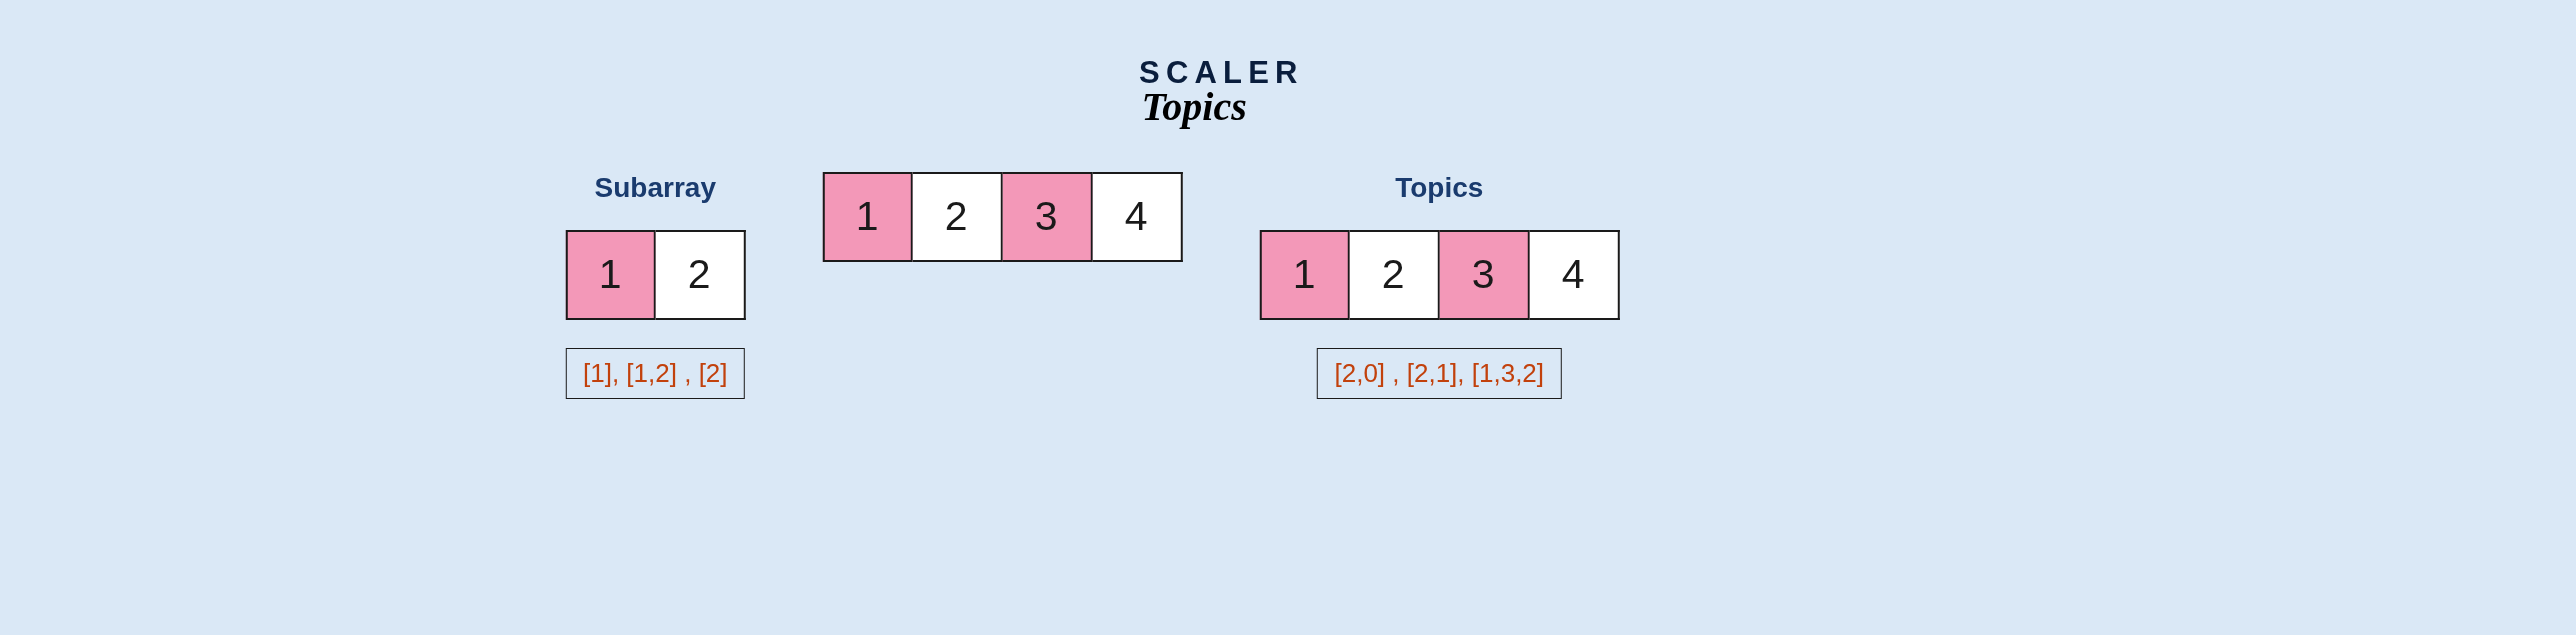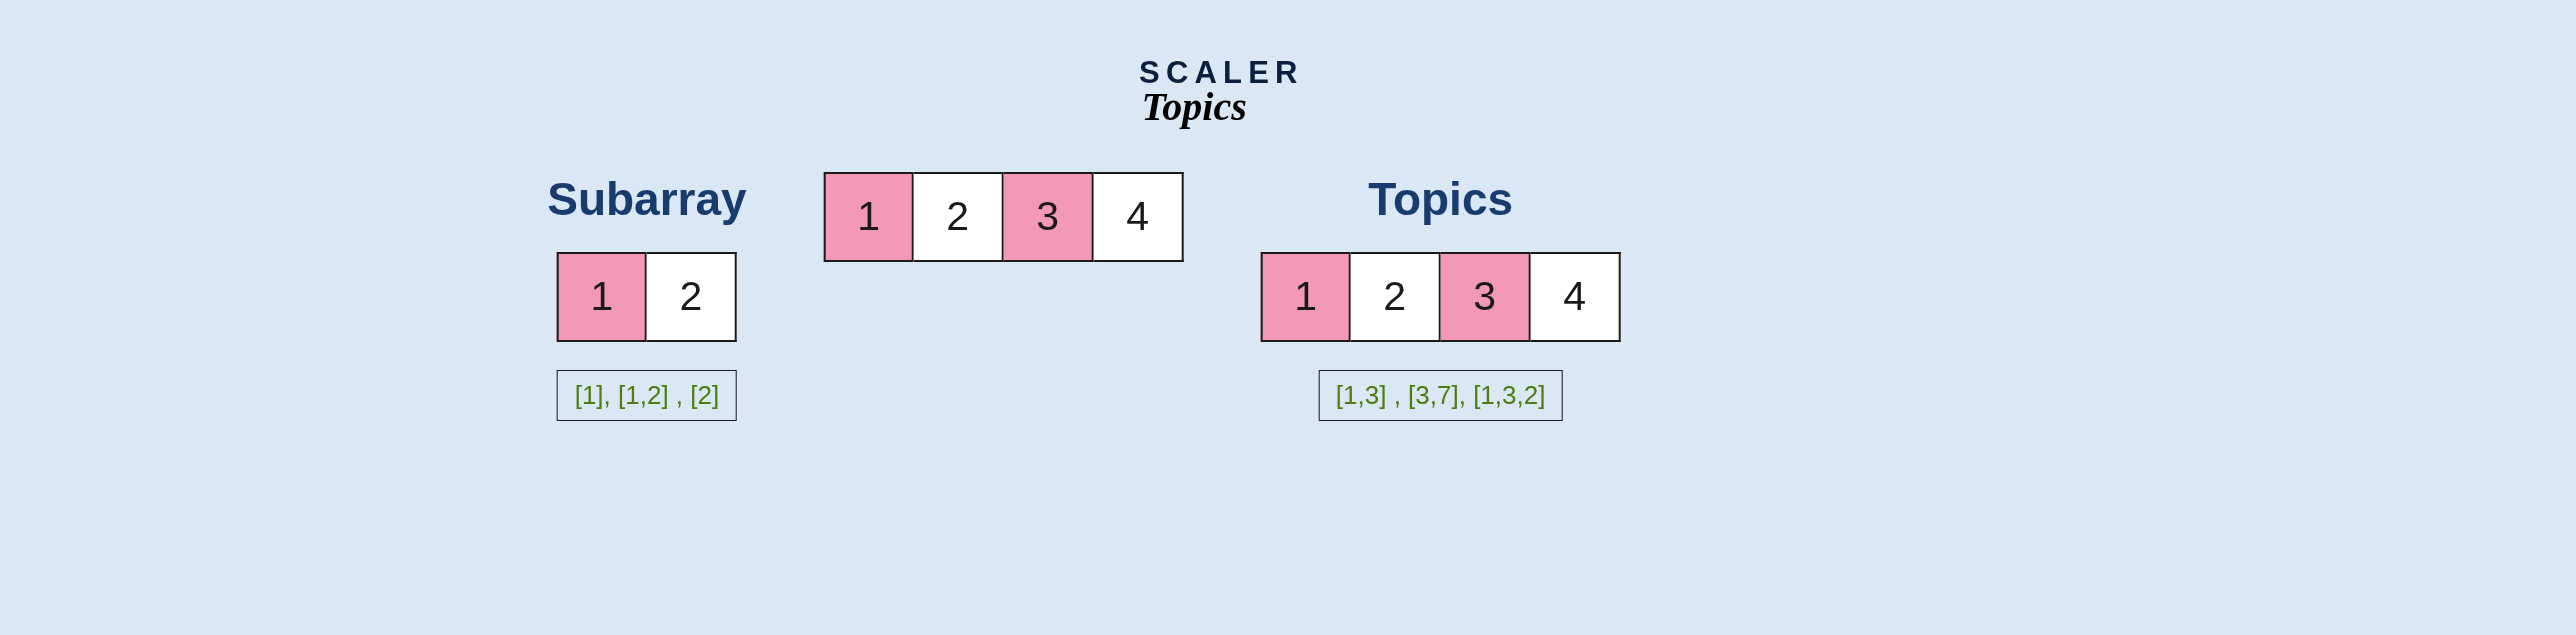--- a/index.html
+++ b/index.html
@@ -60,21 +60,21 @@
       align-items: flex-start;
     }
     
     .section {
       display: flex;
       flex-direction: column;
       align-items: center;
     }
     
     .section-title {
-      font-size: 46px;
+      font-size: 28px;
       font-weight: 700;
       color: #1a3b6e;
       margin-bottom: 26px;
     }
     
     .cells {
       display: flex;
       flex-direction: row;
       margin-bottom: 28px;
     }
@@ -98,21 +98,21 @@
     
     .cell.highlighted {
       background: #f398b8;
     }
     
     .result-box {
       border: 1.5px solid #1a1a1a;
       padding: 9.3px 16.5px;
       background: transparent;
       font-size: 26px;
-      color: #4d7c0f;
+      color: #c2410c;
       font-weight: 400;
     }
   </style>
 </head>
 <body>
 
 <div class="logo">
   <div class="logo-main">SCALER</div>
   <div class="logo-sub">Topics</div>
 </div>
@@ -139,18 +139,18 @@
     </div>
 
     <div class="section">
       <div class="section-title">Topics</div>
       <div class="cells">
         <div class="cell highlighted">1</div>
         <div class="cell">2</div>
         <div class="cell highlighted">3</div>
         <div class="cell">4</div>
       </div>
-      <div class="result-box">[1,3] , [3,7], [1,3,2]</div>
+      <div class="result-box">[2,0] , [2,1], [1,3,2]</div>
     </div>
 
   </div>
 </div>
 
 
 </body></html>

